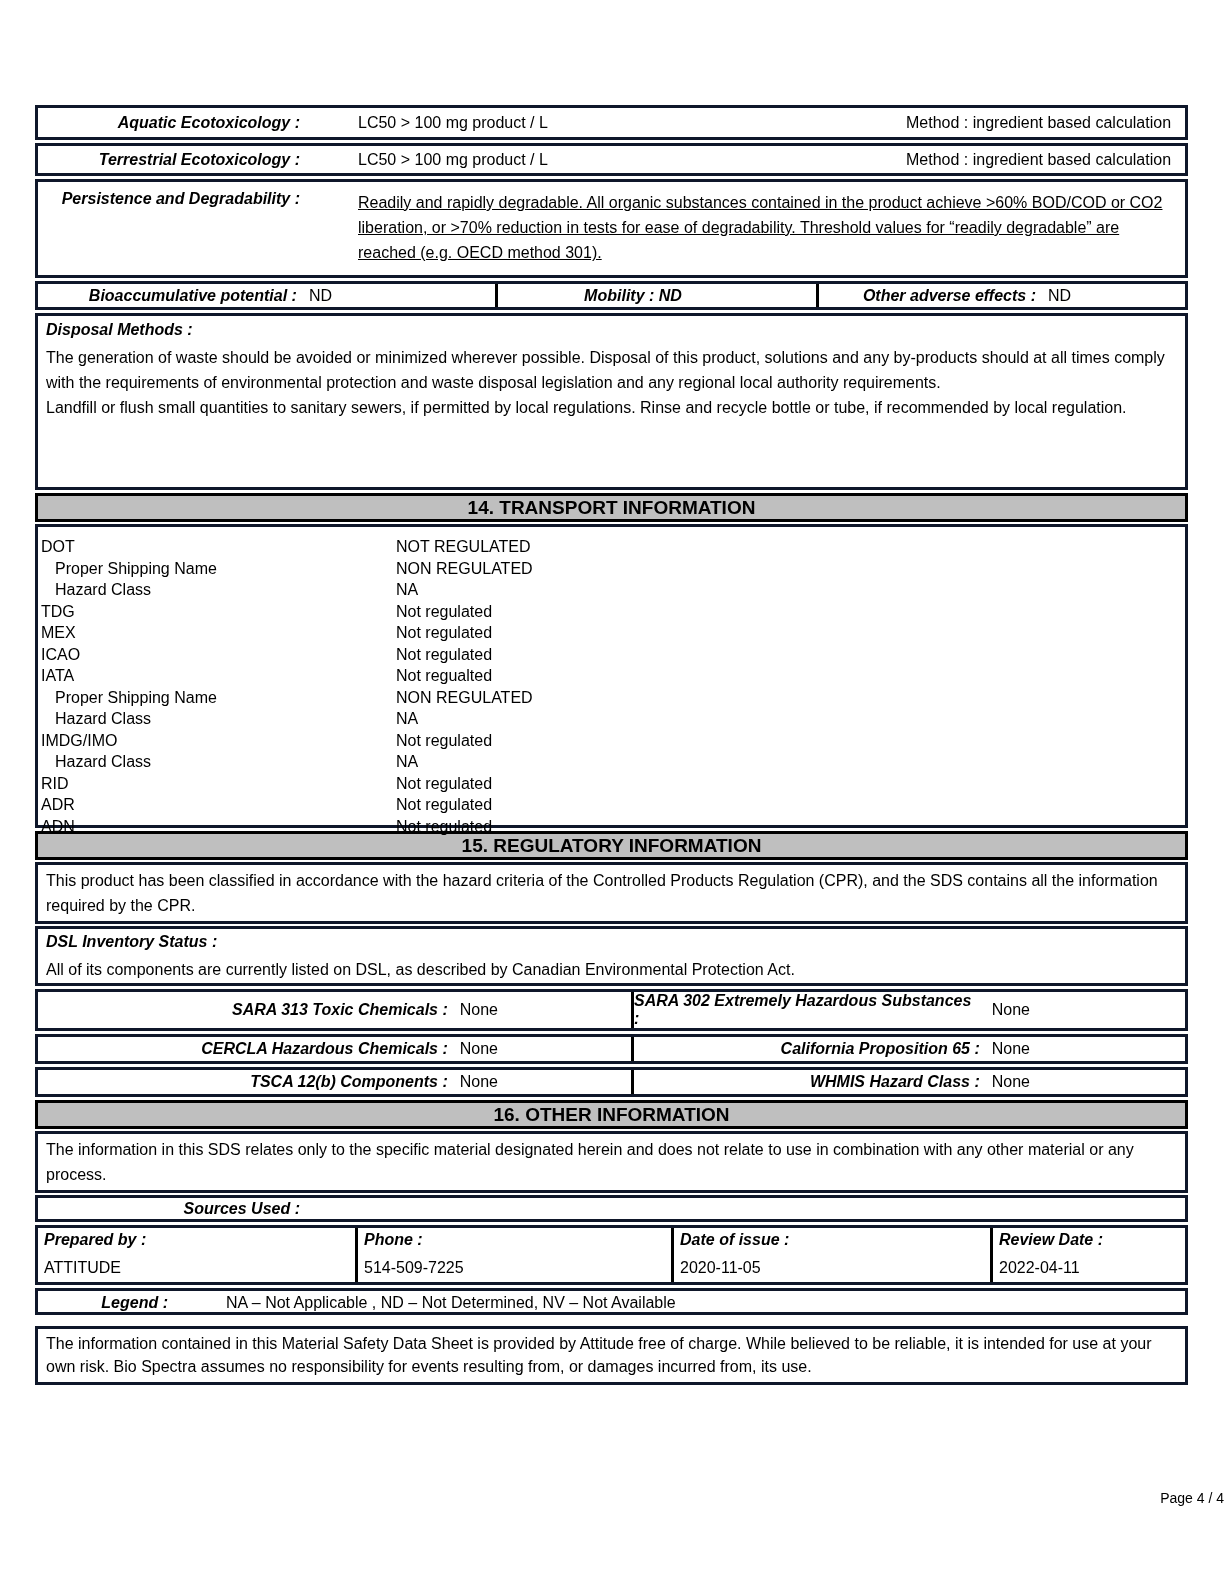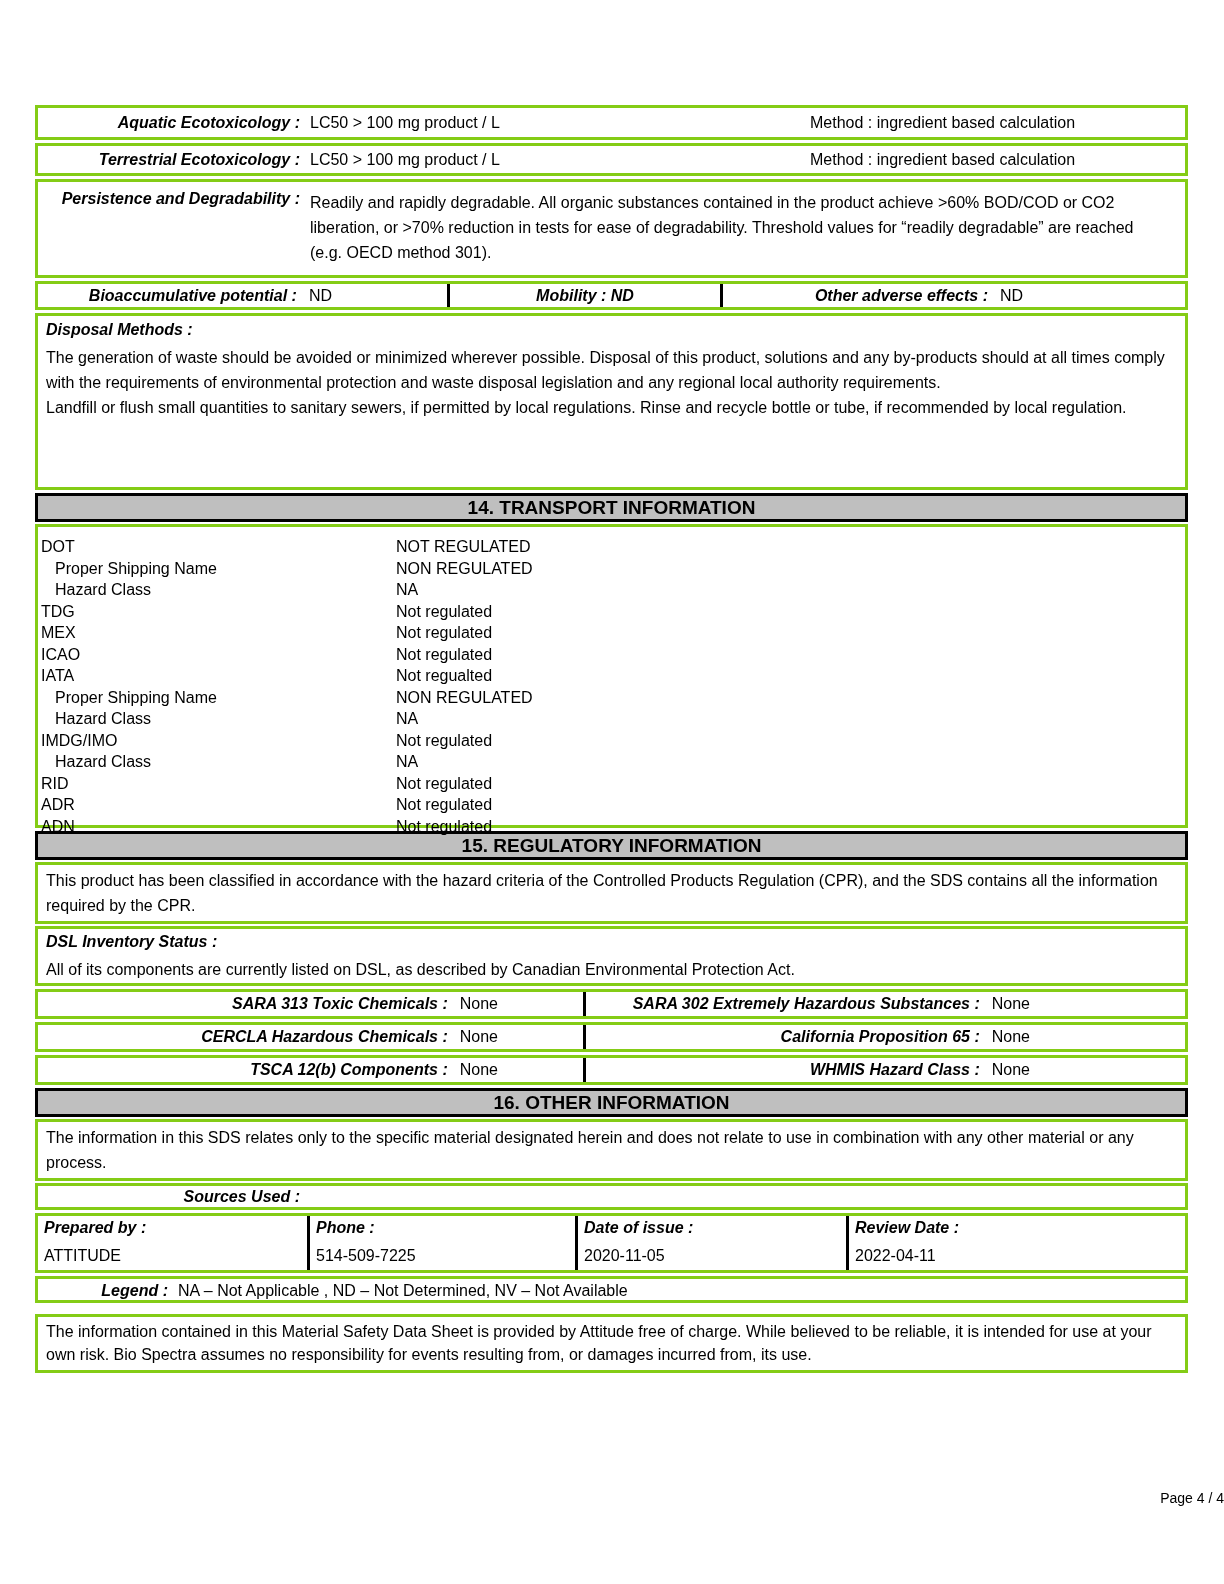--- a/index.html
+++ b/index.html
@@ -3,37 +3,37 @@
 <meta charset="utf-8">
 <style>
   * { margin:0; padding:0; box-sizing:border-box; }
   html,body { background:#e8e8e8; }
   .page {
     width:1224px; height:1584px; background:#ffffff; position:relative;
     font-family:"Liberation Sans","DejaVu Sans",sans-serif;
     font-size:16px; color:#000; margin:0 auto; overflow:hidden;
   }
   .content { position:absolute; left:35px; top:105px; width:1153px; }
-  .box { border:3px solid #84cc16; background:#fff; margin-bottom:3px; }
+  .box { border:3px solid #0f172a; background:#fff; margin-bottom:3px;gap:48px; }
   .bi { font-weight:bold; font-style:italic; }
 
   
   .sec {
     border:3px solid #000; background:#bfbfbf; min-height:29px;
     display:flex; align-items:center; justify-content:center;
     font-weight:bold; font-size:19px; margin-bottom:2px;
   }
 
   
   .row-eco { display:grid; grid-template-columns:272px 500px 1fr; min-height:35px; align-items:center; }
   .row-eco2 { min-height:33px; }
   .lblr { font-weight:bold; font-style:italic; text-align:right; padding-right:10px; }
   .row-pers { display:grid; grid-template-columns:272px 1fr; padding:6px 0 10px; min-height:66px; }
   .row-pers .lblr { padding-top:2px; }
-  .pers-text { line-height:25px; padding-right:19px; padding-top:2px; }
+  .pers-text { line-height:25px; padding-right:19px; padding-top:2px;text-decoration:underline; }
 
   .row-bio { display:grid; grid-template-columns:409px 273px 1fr; min-height:29px; align-items:stretch; }
   .bio-c1 { display:flex; align-items:center; justify-content:flex-end; padding-right:115px; }
   .bio-c2 { border-left:3px solid #000; display:flex; align-items:center; justify-content:center;
             font-weight:bold; font-style:italic; }
   .bio-c3 { border-left:3px solid #000; display:flex; align-items:center; justify-content:center; padding-right:70px; }
   .val-after { margin-left:12px; font-weight:normal; font-style:normal; }
 
   
   .disposal { min-height:177px; padding:5px 8px; }

